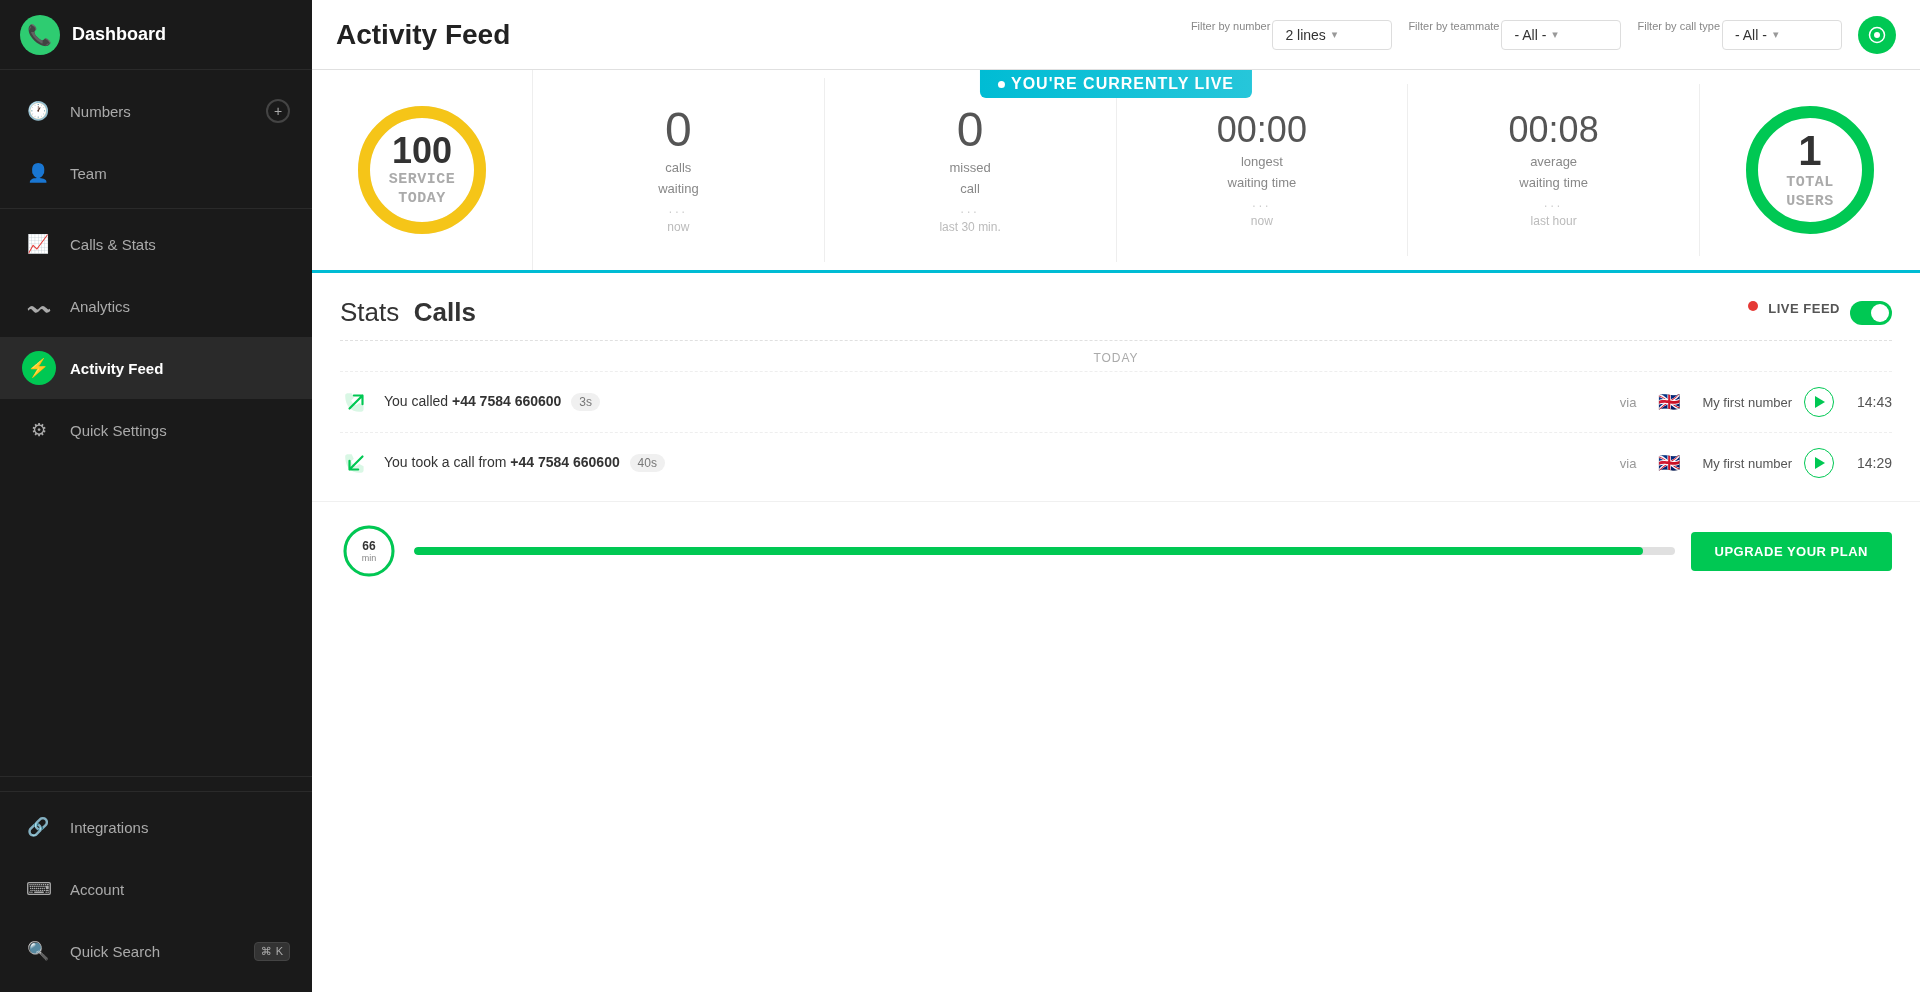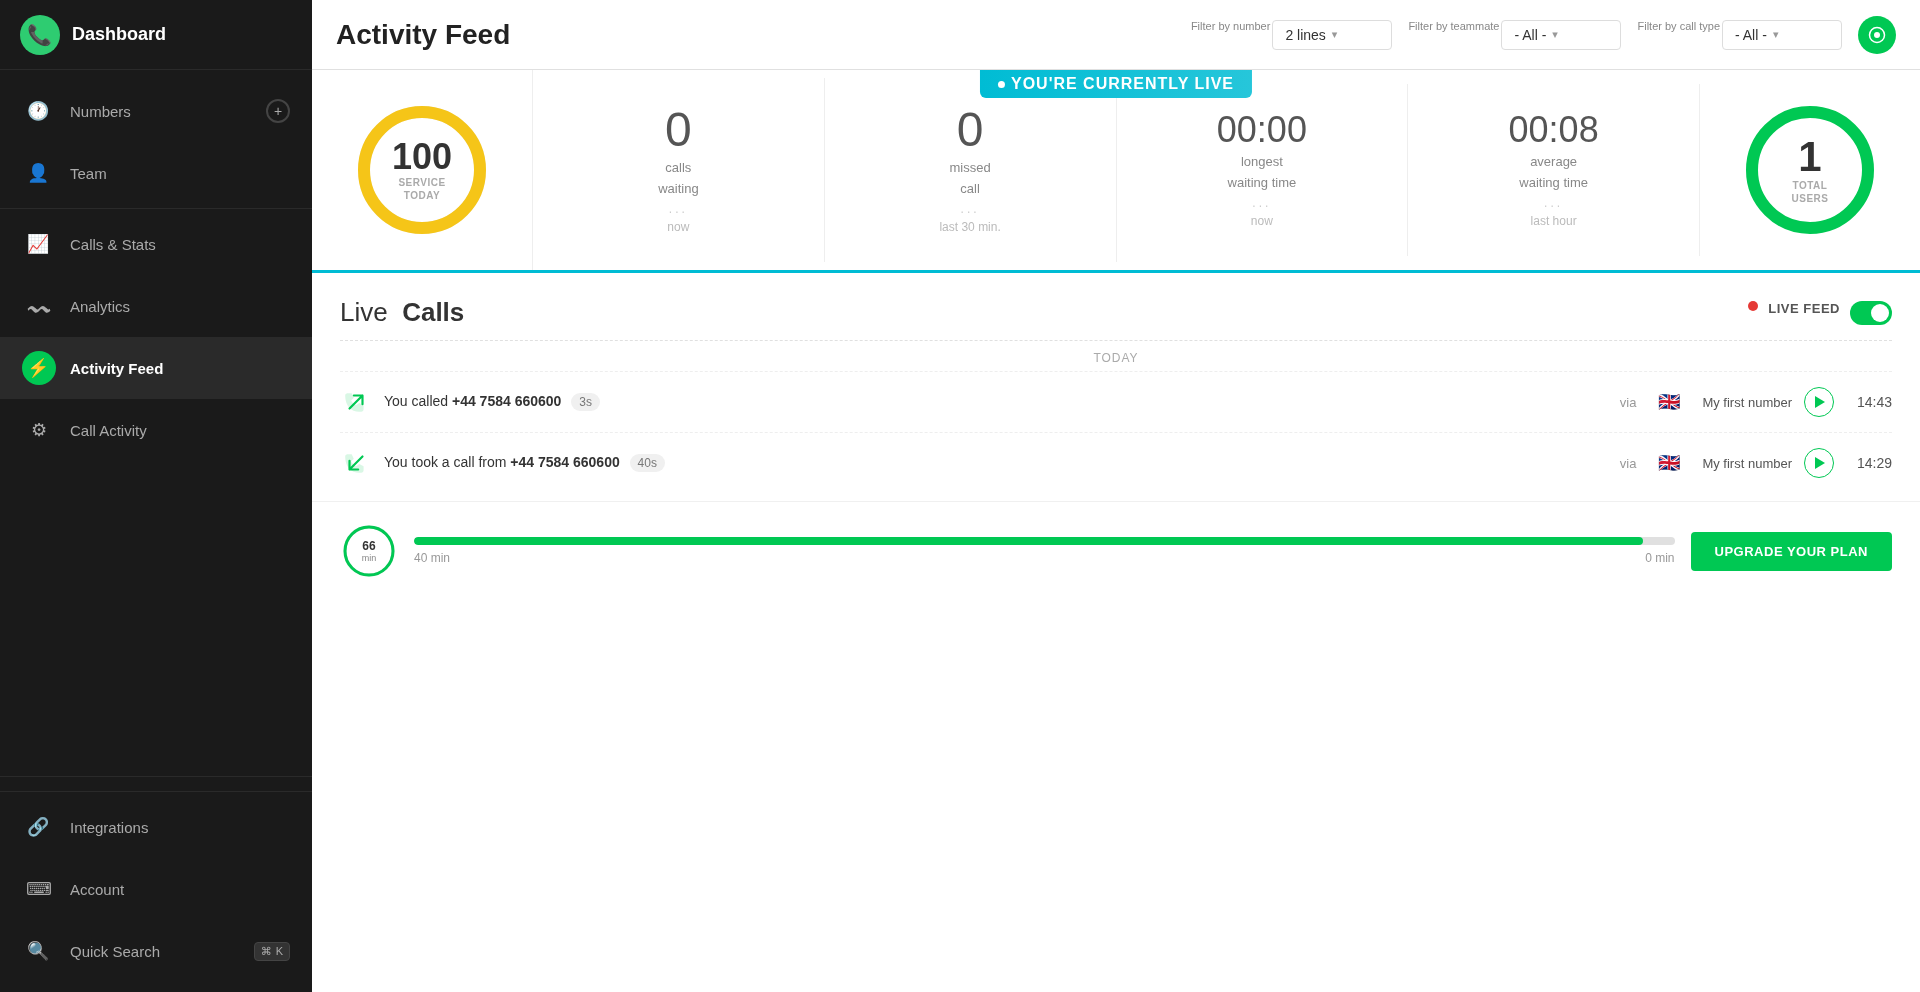--- a/index.html
+++ b/index.html
@@ -205,21 +205,21 @@
     }
     .ring-container { position: relative; width: 140px; height: 140px; }
     .ring-container svg { width: 140px; height: 140px; }
     .ring-center {
       position: absolute;
       top: 50%; left: 50%;
       transform: translate(-50%, -50%);
       text-align: center;
     }
     .ring-value { font-size: 36px; font-weight: 700; color: #333; line-height: 1; }
-    .ring-label { font-size: 10px; color: #aaa; font-weight: 600; letter-spacing: 0.5px; margin-top: 2px; }
+    .ring-label { font-size: 15px; color: #aaa; font-weight: 600; letter-spacing: 0.5px; margin-top: 2px; font-family: Liberation Mono, monospace; }
 
     .stat-item {
       flex: 1;
       display: flex;
       flex-direction: column;
       align-items: center;
       justify-content: center;
       padding: 28px 10px;
       border-right: 1px solid #eee;
       gap: 2px;
@@ -468,21 +468,21 @@
       <div class="nav-icon-wrap" style="background:#00c853;border-radius:50%;">
         <span class="nav-icon" style="color:#fff;">⚡</span>
       </div>
       <span>Activity Feed</span>
     </div>
 
     <div class="nav-item">
       <div class="nav-icon-wrap">
         <span class="nav-icon">⚙</span>
       </div>
-      <span>Call Activity</span>
+      <span>Quick Settings</span>
     </div>
   </div>
 
   <div class="sidebar-bottom">
     <div class="sidebar-section-divider"></div>
 
     <div class="nav-item">
       <div class="nav-icon-wrap">
         <span class="nav-icon">🔗</span>
       </div>
@@ -610,21 +610,21 @@
           <div class="ring-label">TOTAL</div>
           <div class="ring-label">USERS</div>
         </div>
       </div>
     </div>
   </div>
 
   <div class="live-calls-section">
     <div class="live-calls-header">
       <h2 class="live-calls-title">
-        <span>Live</span>
+        <span>Stats</span>
         &nbsp;<strong>Calls</strong>
       </h2>
       <div class="live-feed-toggle">
         <div class="live-dot"></div>
         <span class="live-feed-label">LIVE FEED</span>
         <div class="toggle-switch">
           <div class="toggle-thumb"></div>
         </div>
       </div>
     </div>
@@ -688,23 +688,19 @@
         <div class="trial-ring-center">
           <div class="trial-ring-value">66</div>
           <div class="trial-ring-unit">min</div>
         </div>
       </div>
 
       <div class="progress-bar-area">
         <div class="progress-track">
           <div class="progress-fill" style="width: 97.5%"></div>
         </div>
-        <div class="progress-labels">
-          <span>40 min</span>
-          <span>0 min</span>
-        </div>
       </div>
 
       <button class="upgrade-btn">UPGRADE YOUR PLAN</button>
     </div>
   </div>
 
 </main>
 
 </body></html>

